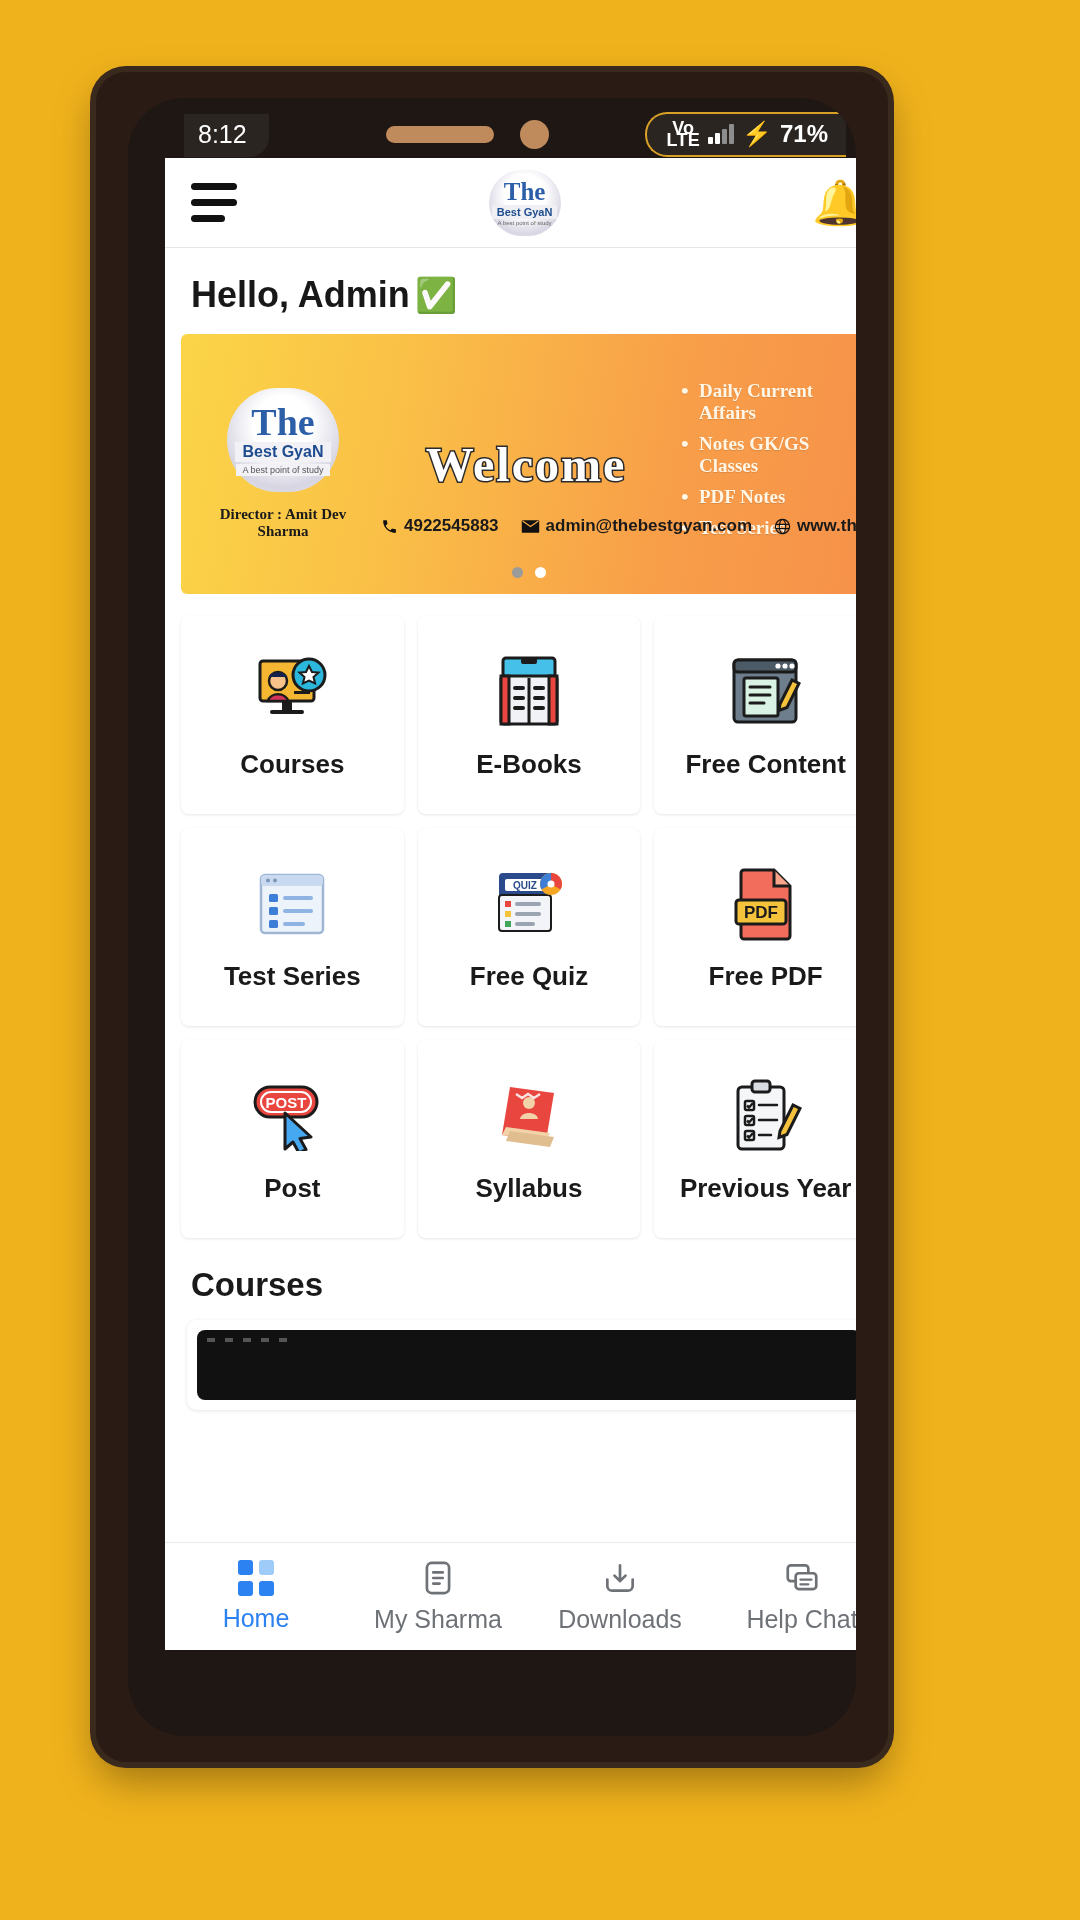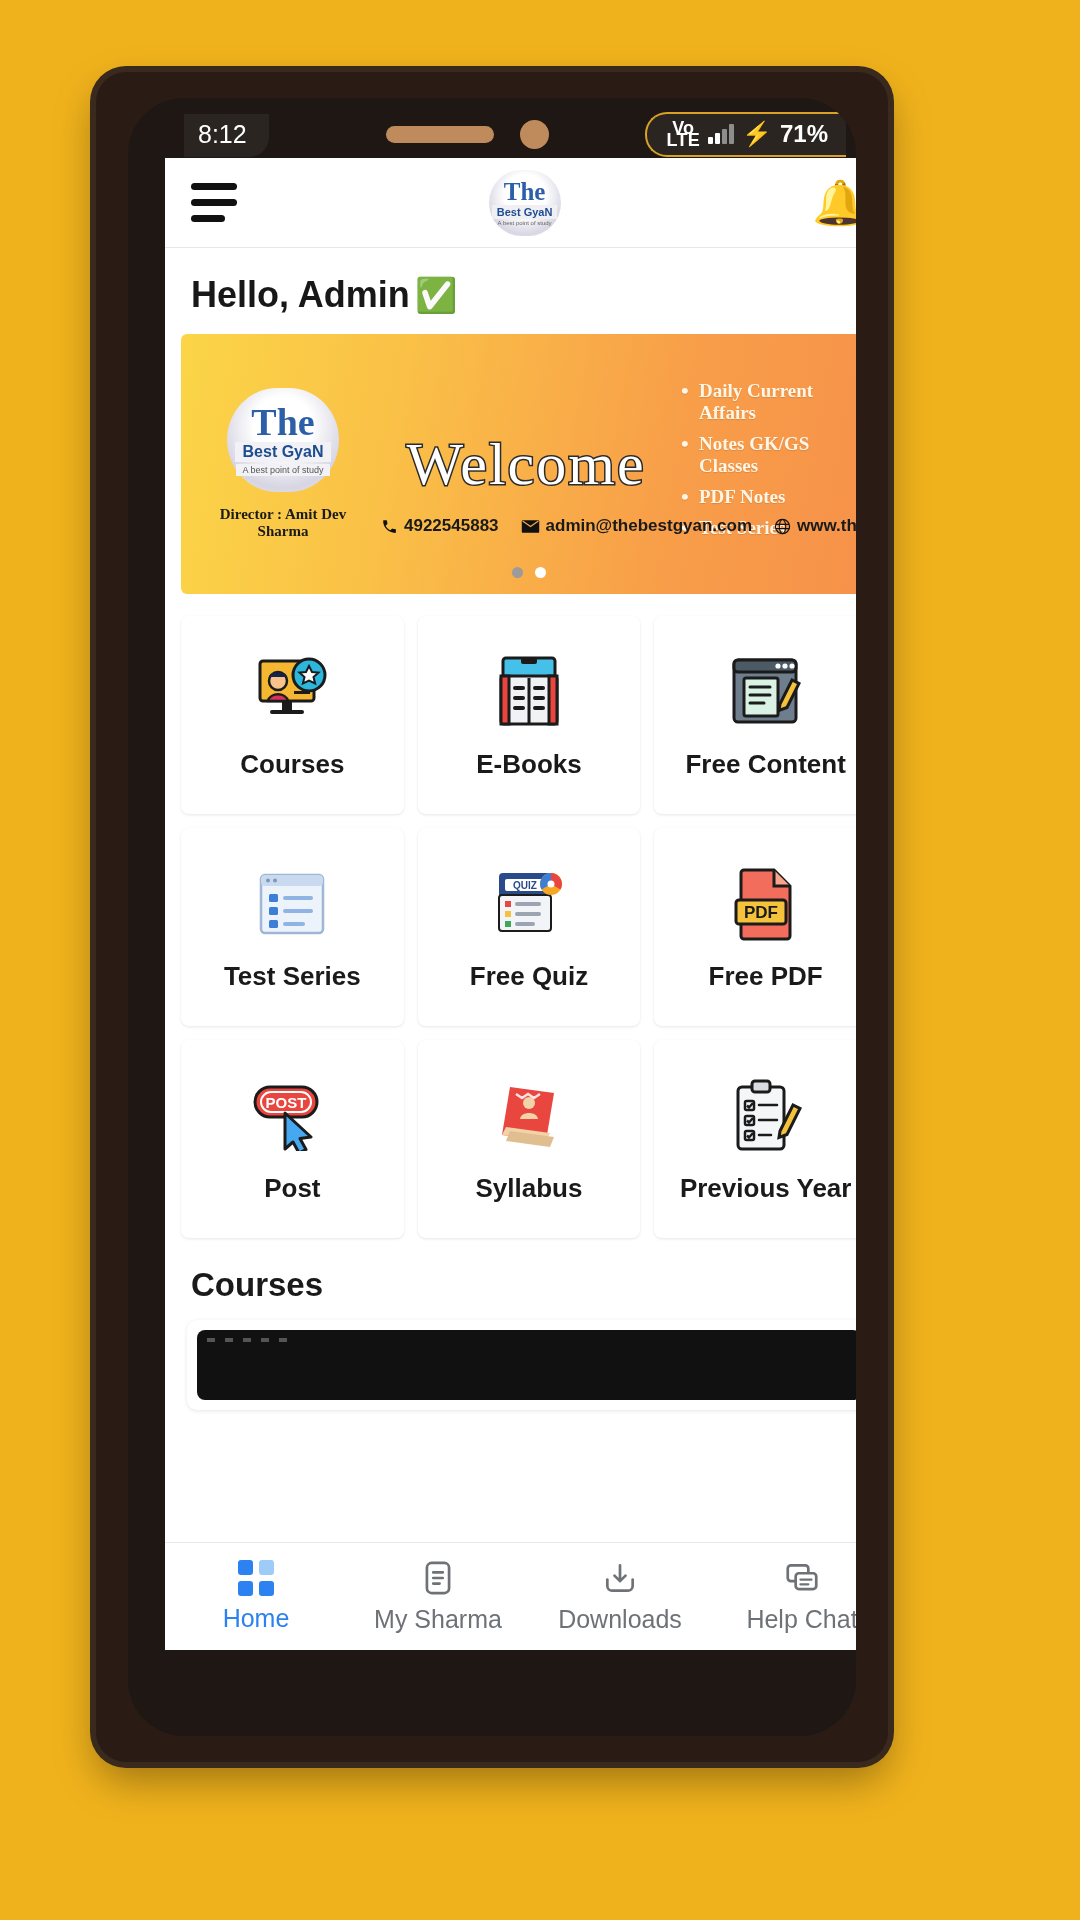--- a/index.html
+++ b/index.html
@@ -126,22 +126,22 @@
     background: radial-gradient(circle at 50% 36%, #ffffff 34%, #d6d5e2 72%, #eceaf2 100%);
     border-radius: 50%/56%;
     display: flex; flex-direction: column; align-items: center; justify-content: center;
   }
   .b-logo-the { font-family: "Liberation Serif", serif; font-weight: 700; font-size: 38px; color: #2D5FA8; line-height: .95; }
   .b-logo-best { font-size: 16px; font-weight: 700; color: #1E4C8F; background: #F1F1F6; padding: 1px 8px; margin-top: 2px; }
   .b-logo-tag { font-size: 9px; color: #555; background:#F1F1F6; padding: 1px 6px; margin-top: 2px; }
   .b-director { font-family: "Liberation Serif", serif; font-size: 15px; font-weight: 700; color: #1A1A1A; margin-top: 14px; }
   .b-center { flex: 1; text-align: center; }
   .b-welcome {
-    font-family: "Liberation Serif", serif; font-weight: 400;
-    font-size: 60px; color: #fff; letter-spacing: 2px;
+    font-family: "Liberation Serif", serif; font-weight: 700;
+    font-size: 48px; color: #fff; letter-spacing: 2px;
     -webkit-text-stroke: 3px #2B2B2B;
     paint-order: stroke fill;
   }
   .b-right { width: 196px; padding-right: 10px; }
   .b-right ul { list-style: none; }
   .b-right li {
     font-family: "Liberation Serif", serif;
     font-size: 19px; color: #FFF6E6; font-weight: 600;
     margin-bottom: 9px; position: relative; padding-left: 18px;
     text-shadow: 0 1px 1px rgba(0,0,0,.12);

